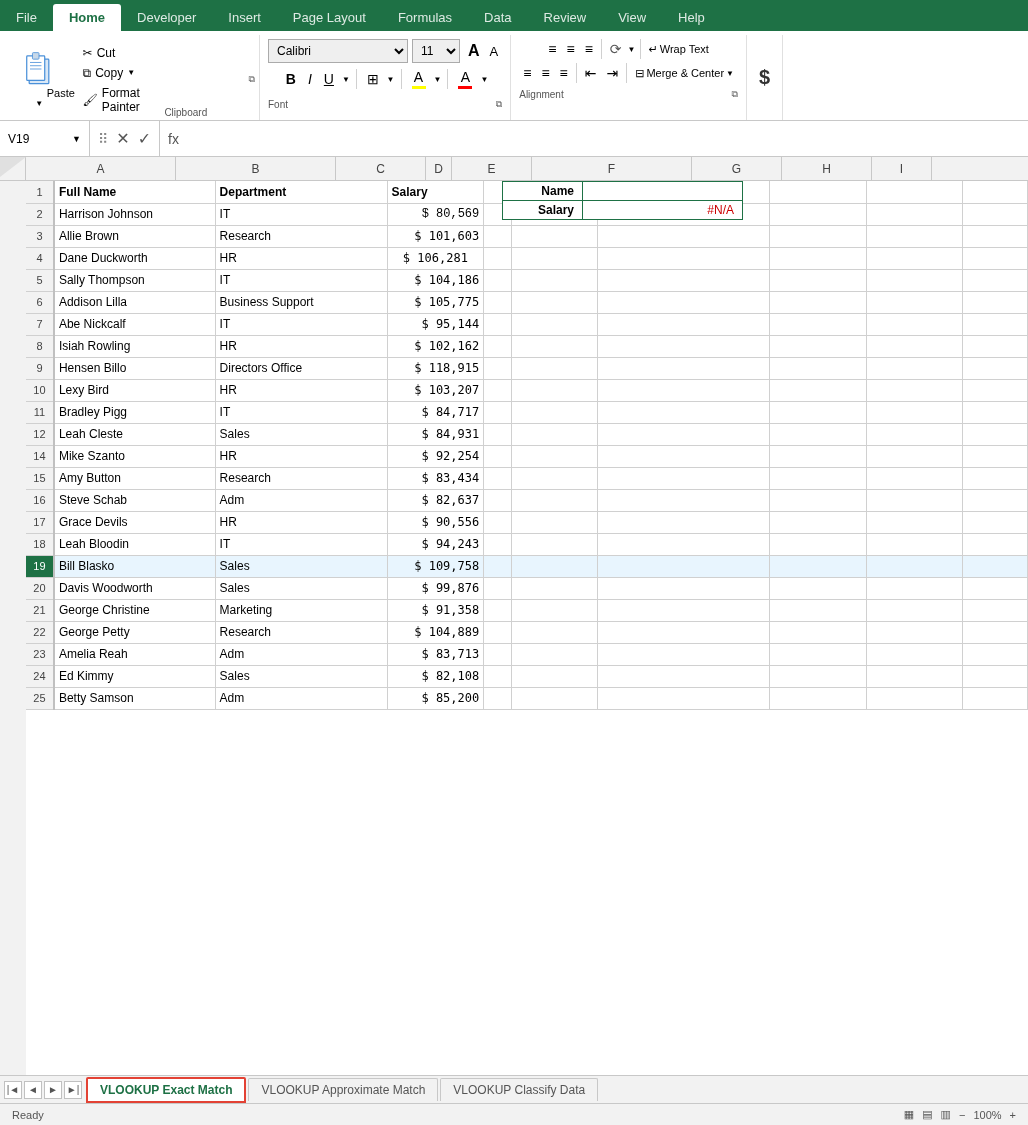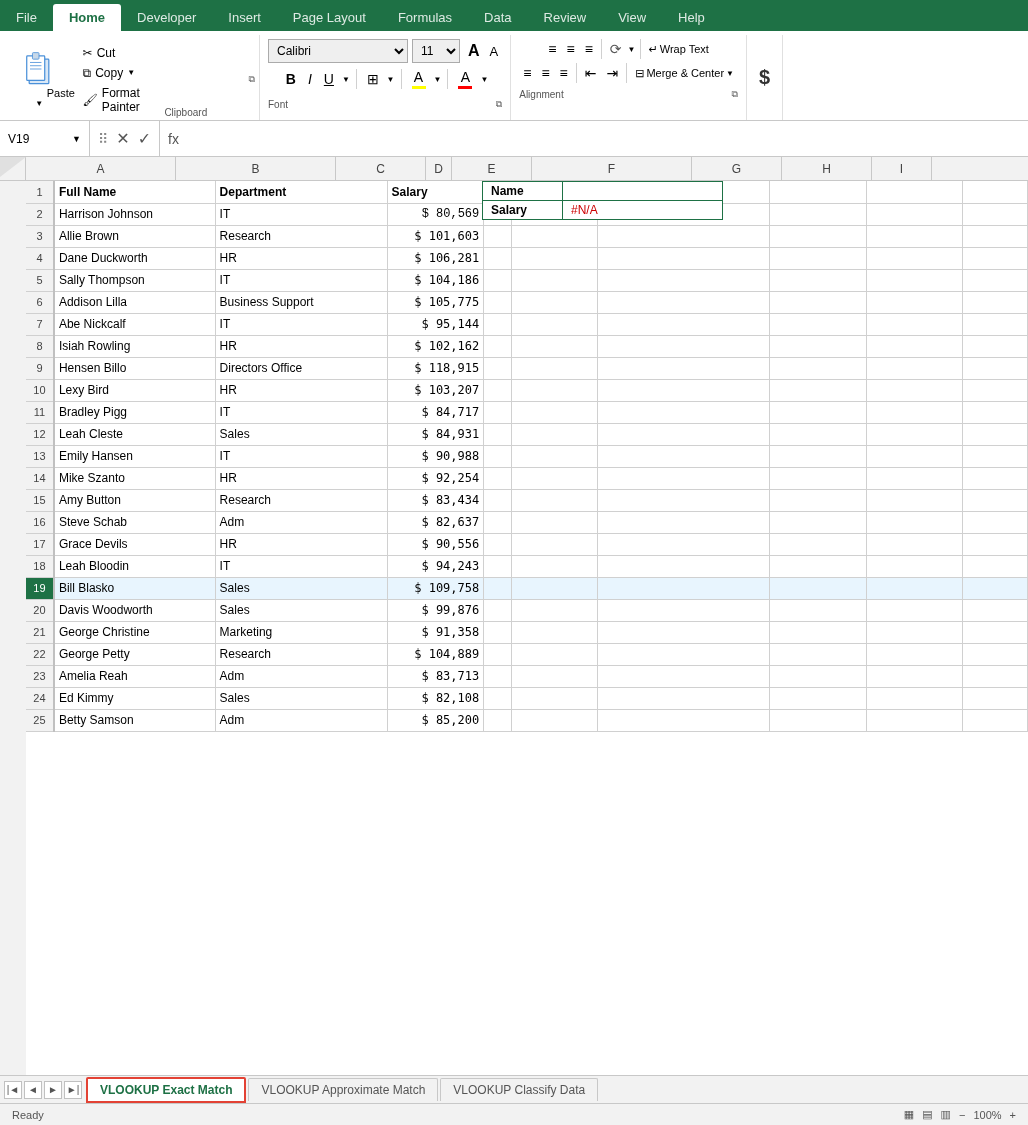--- a/index.html
+++ b/index.html
@@ -283,21 +283,21 @@
                 <td></td>
                 <td></td>
                 <td></td>
                 <td></td>
                 <td></td>
               </tr>
               <tr>
                 <td style="background: rgb(242, 242, 242); border-right: 2px solid rgb(192, 192, 192); text-align: center; font-size: 11px; color: rgb(68, 68, 68); padding: 2px;">4</td>
                 <td>Dane Duckworth</td>
                 <td>HR</td>
-                <td style="font-family: monospace; text-align: right;">$  106,281</td>
+                <td style="font-family: monospace; text-align: center;">$  106,281</td>
                 <td></td>
                 <td></td>
                 <td></td>
                 <td></td>
                 <td></td>
                 <td></td>
               </tr>
               <tr>
                 <td style="background: rgb(242, 242, 242); border-right: 2px solid rgb(192, 192, 192); text-align: center; font-size: 11px; color: rgb(68, 68, 68); padding: 2px;">5</td>
                 <td>Sally Thompson</td>
@@ -380,32 +380,20 @@
                 <td></td>
                 <td></td>
                 <td></td>
                 <td></td>
               </tr>
               <tr>
                 <td style="background: rgb(242, 242, 242); border-right: 2px solid rgb(192, 192, 192); text-align: center; font-size: 11px; color: rgb(68, 68, 68); padding: 2px;">12</td>
                 <td>Leah Cleste</td>
                 <td>Sales</td>
                 <td style="font-family: monospace; text-align: right;">$   84,931</td>
-                <td></td>
-                <td></td>
-                <td></td>
-                <td></td>
-                <td></td>
-                <td></td>
-              </tr>
-              <tr>
-                <td style="background: rgb(242, 242, 242); border-right: 2px solid rgb(192, 192, 192); text-align: center; font-size: 11px; color: rgb(68, 68, 68); padding: 2px;">13</td>
-                <td>Emily Hansen</td>
-                <td>IT</td>
-                <td style="font-family: monospace; text-align: right;">$   90,988</td>
                 <td></td>
                 <td></td>
                 <td></td>
                 <td></td>
                 <td></td>
                 <td></td>
               </tr>
               <tr>
                 <td style="background: rgb(242, 242, 242); border-right: 2px solid rgb(192, 192, 192); text-align: center; font-size: 11px; color: rgb(68, 68, 68); padding: 2px;">14</td>
                 <td>Mike Szanto</td>
@@ -546,21 +534,21 @@
                 <td></td>
                 <td></td>
                 <td></td>
                 <td></td>
                 <td></td>
                 <td></td>
               </tr>
             </tbody>
         </table>
 
-        <div style="position:absolute; top:0; left:456px;">
+        <div style="position:absolute; top:0; left:476px;text-align:right;">
           <table style="border-collapse:collapse;">
             <tbody>
                 <tr>
               <td style="font-weight:bold; border:1.5px solid #1e7145; padding:2px 8px; font-size:12px; background:#fff; width:80px;">Name</td>
               <td style="border:1.5px solid #1e7145; padding:2px 8px; font-size:12px; background:#fff; width:160px;"></td>
             </tr>
             <tr>
               <td style="font-weight:bold; border:1.5px solid #1e7145; padding:2px 8px; font-size:12px; background:#fff; width:80px;">Salary</td>
               <td style="border:1.5px solid #1e7145; padding:2px 8px; font-size:12px; color:#cc0000; background:#fff; width:160px;">#N/A</td>
             </tr>

